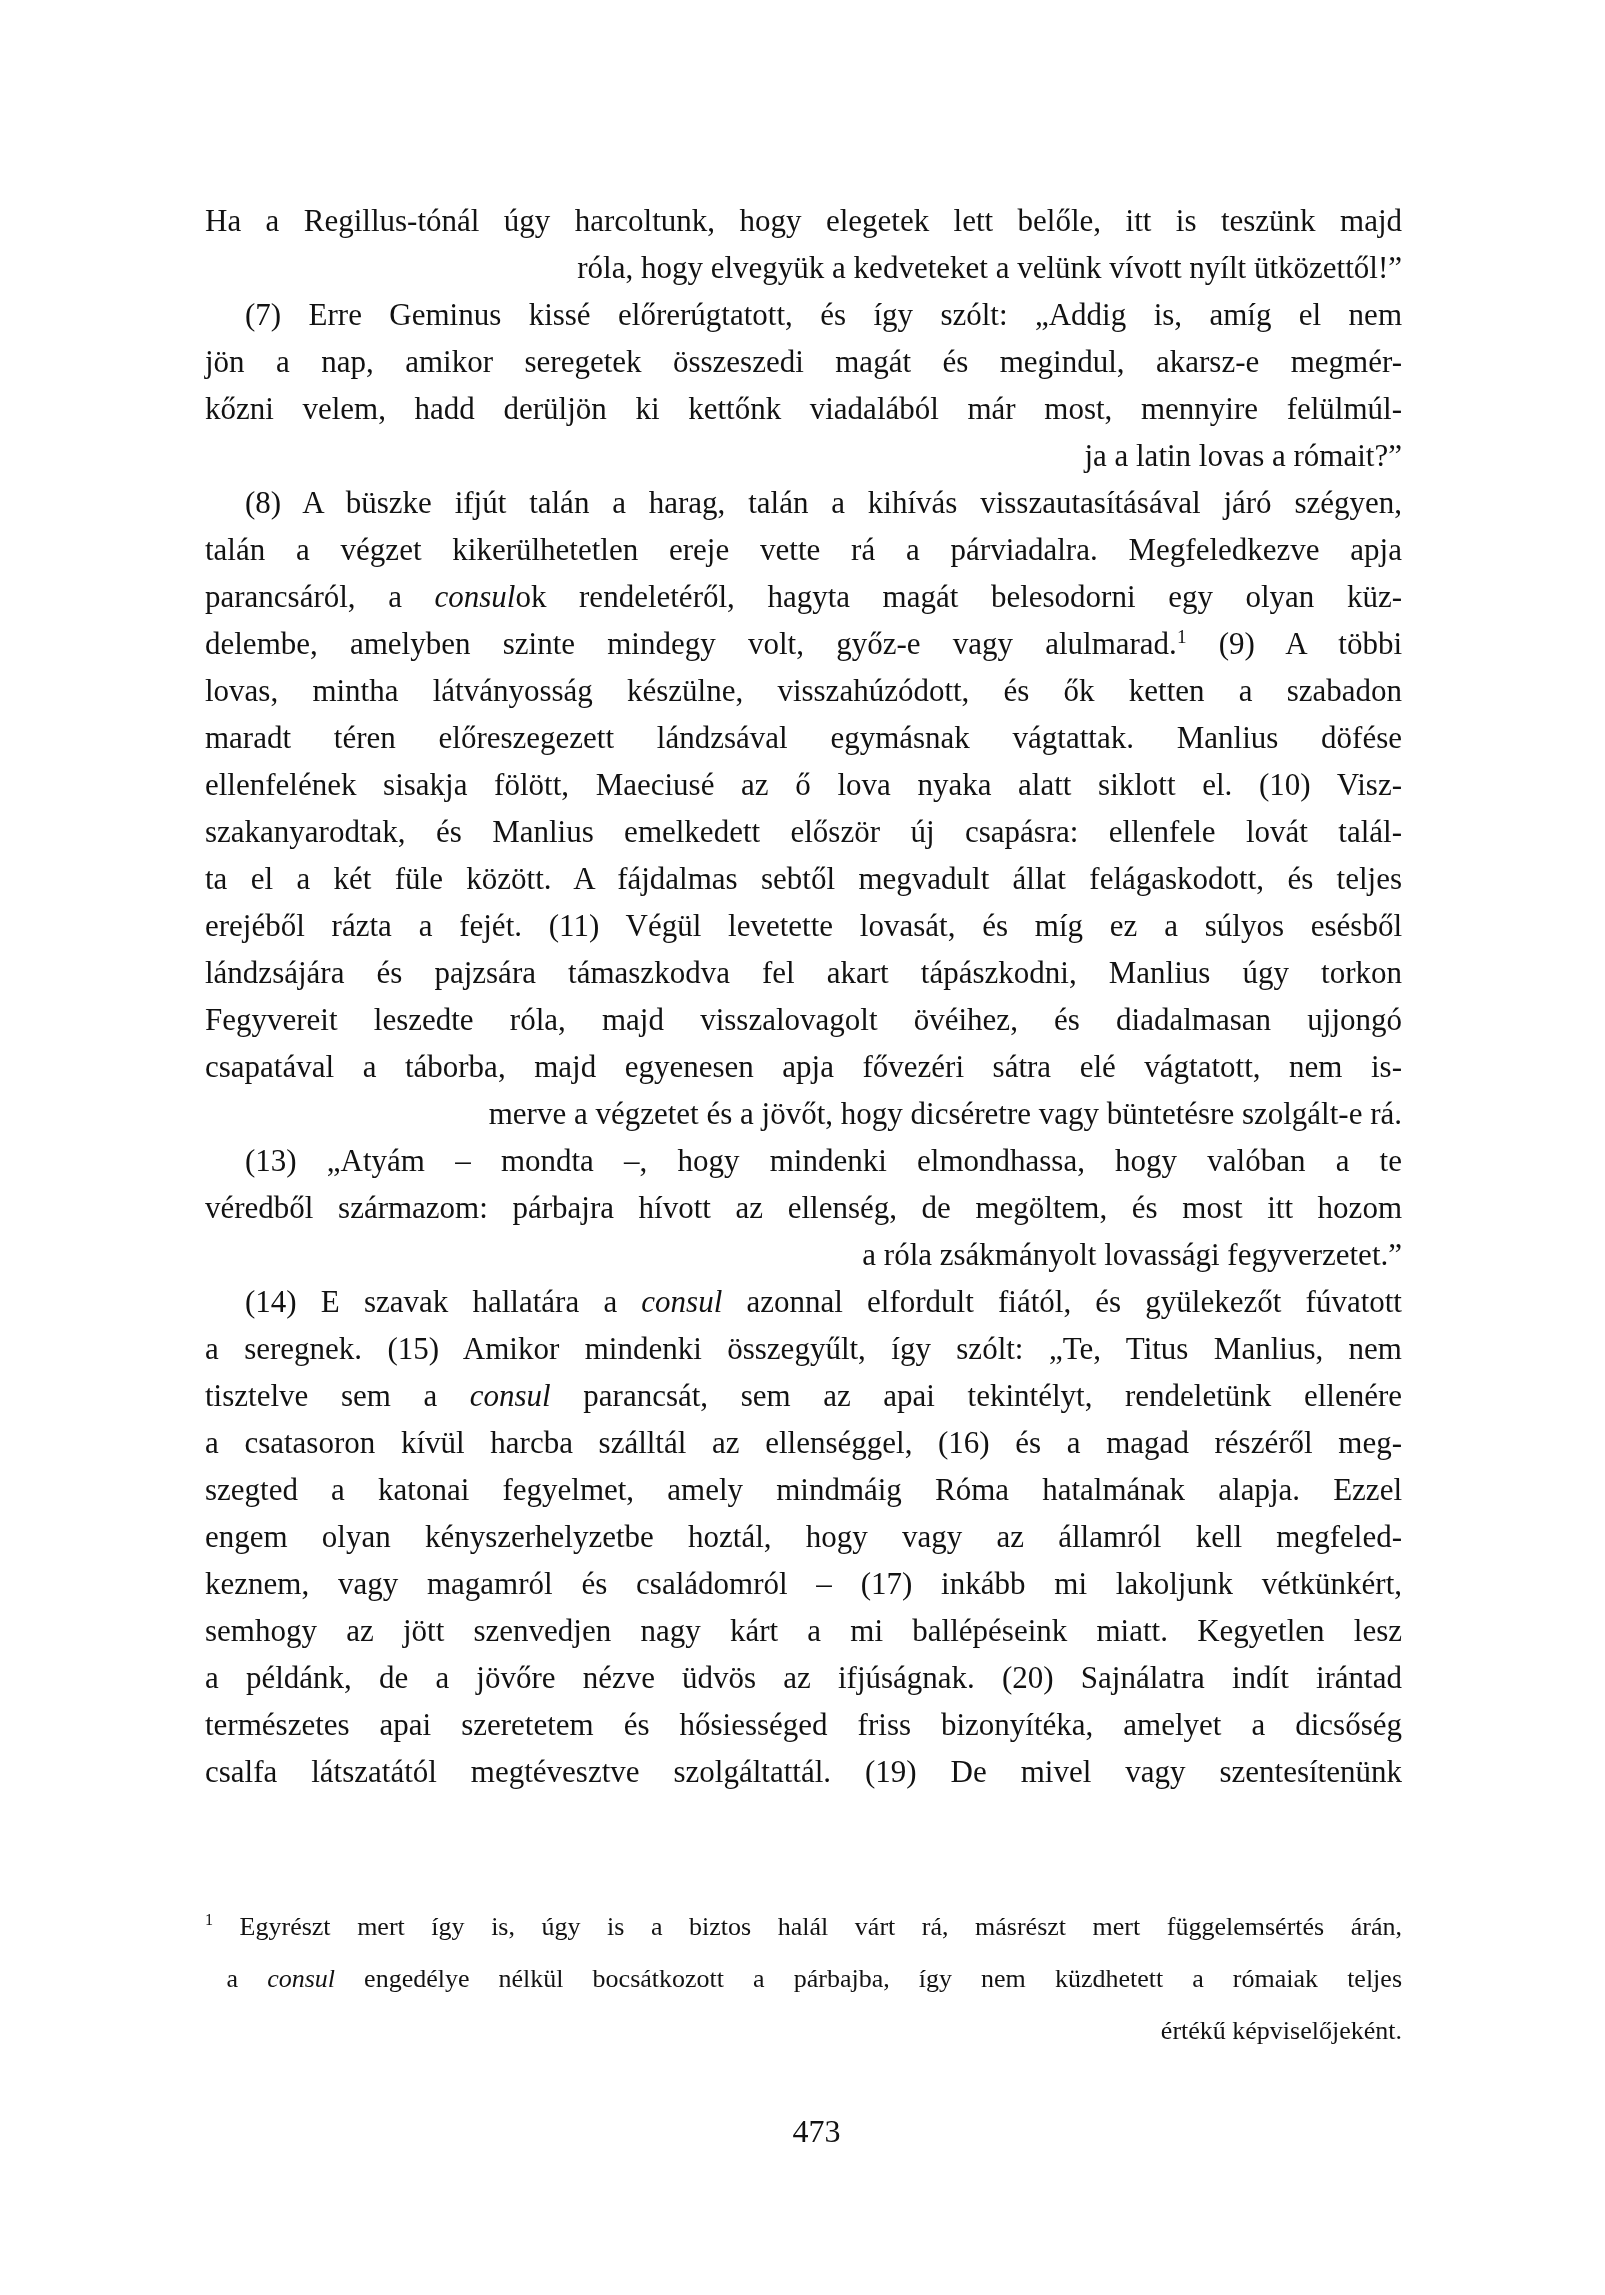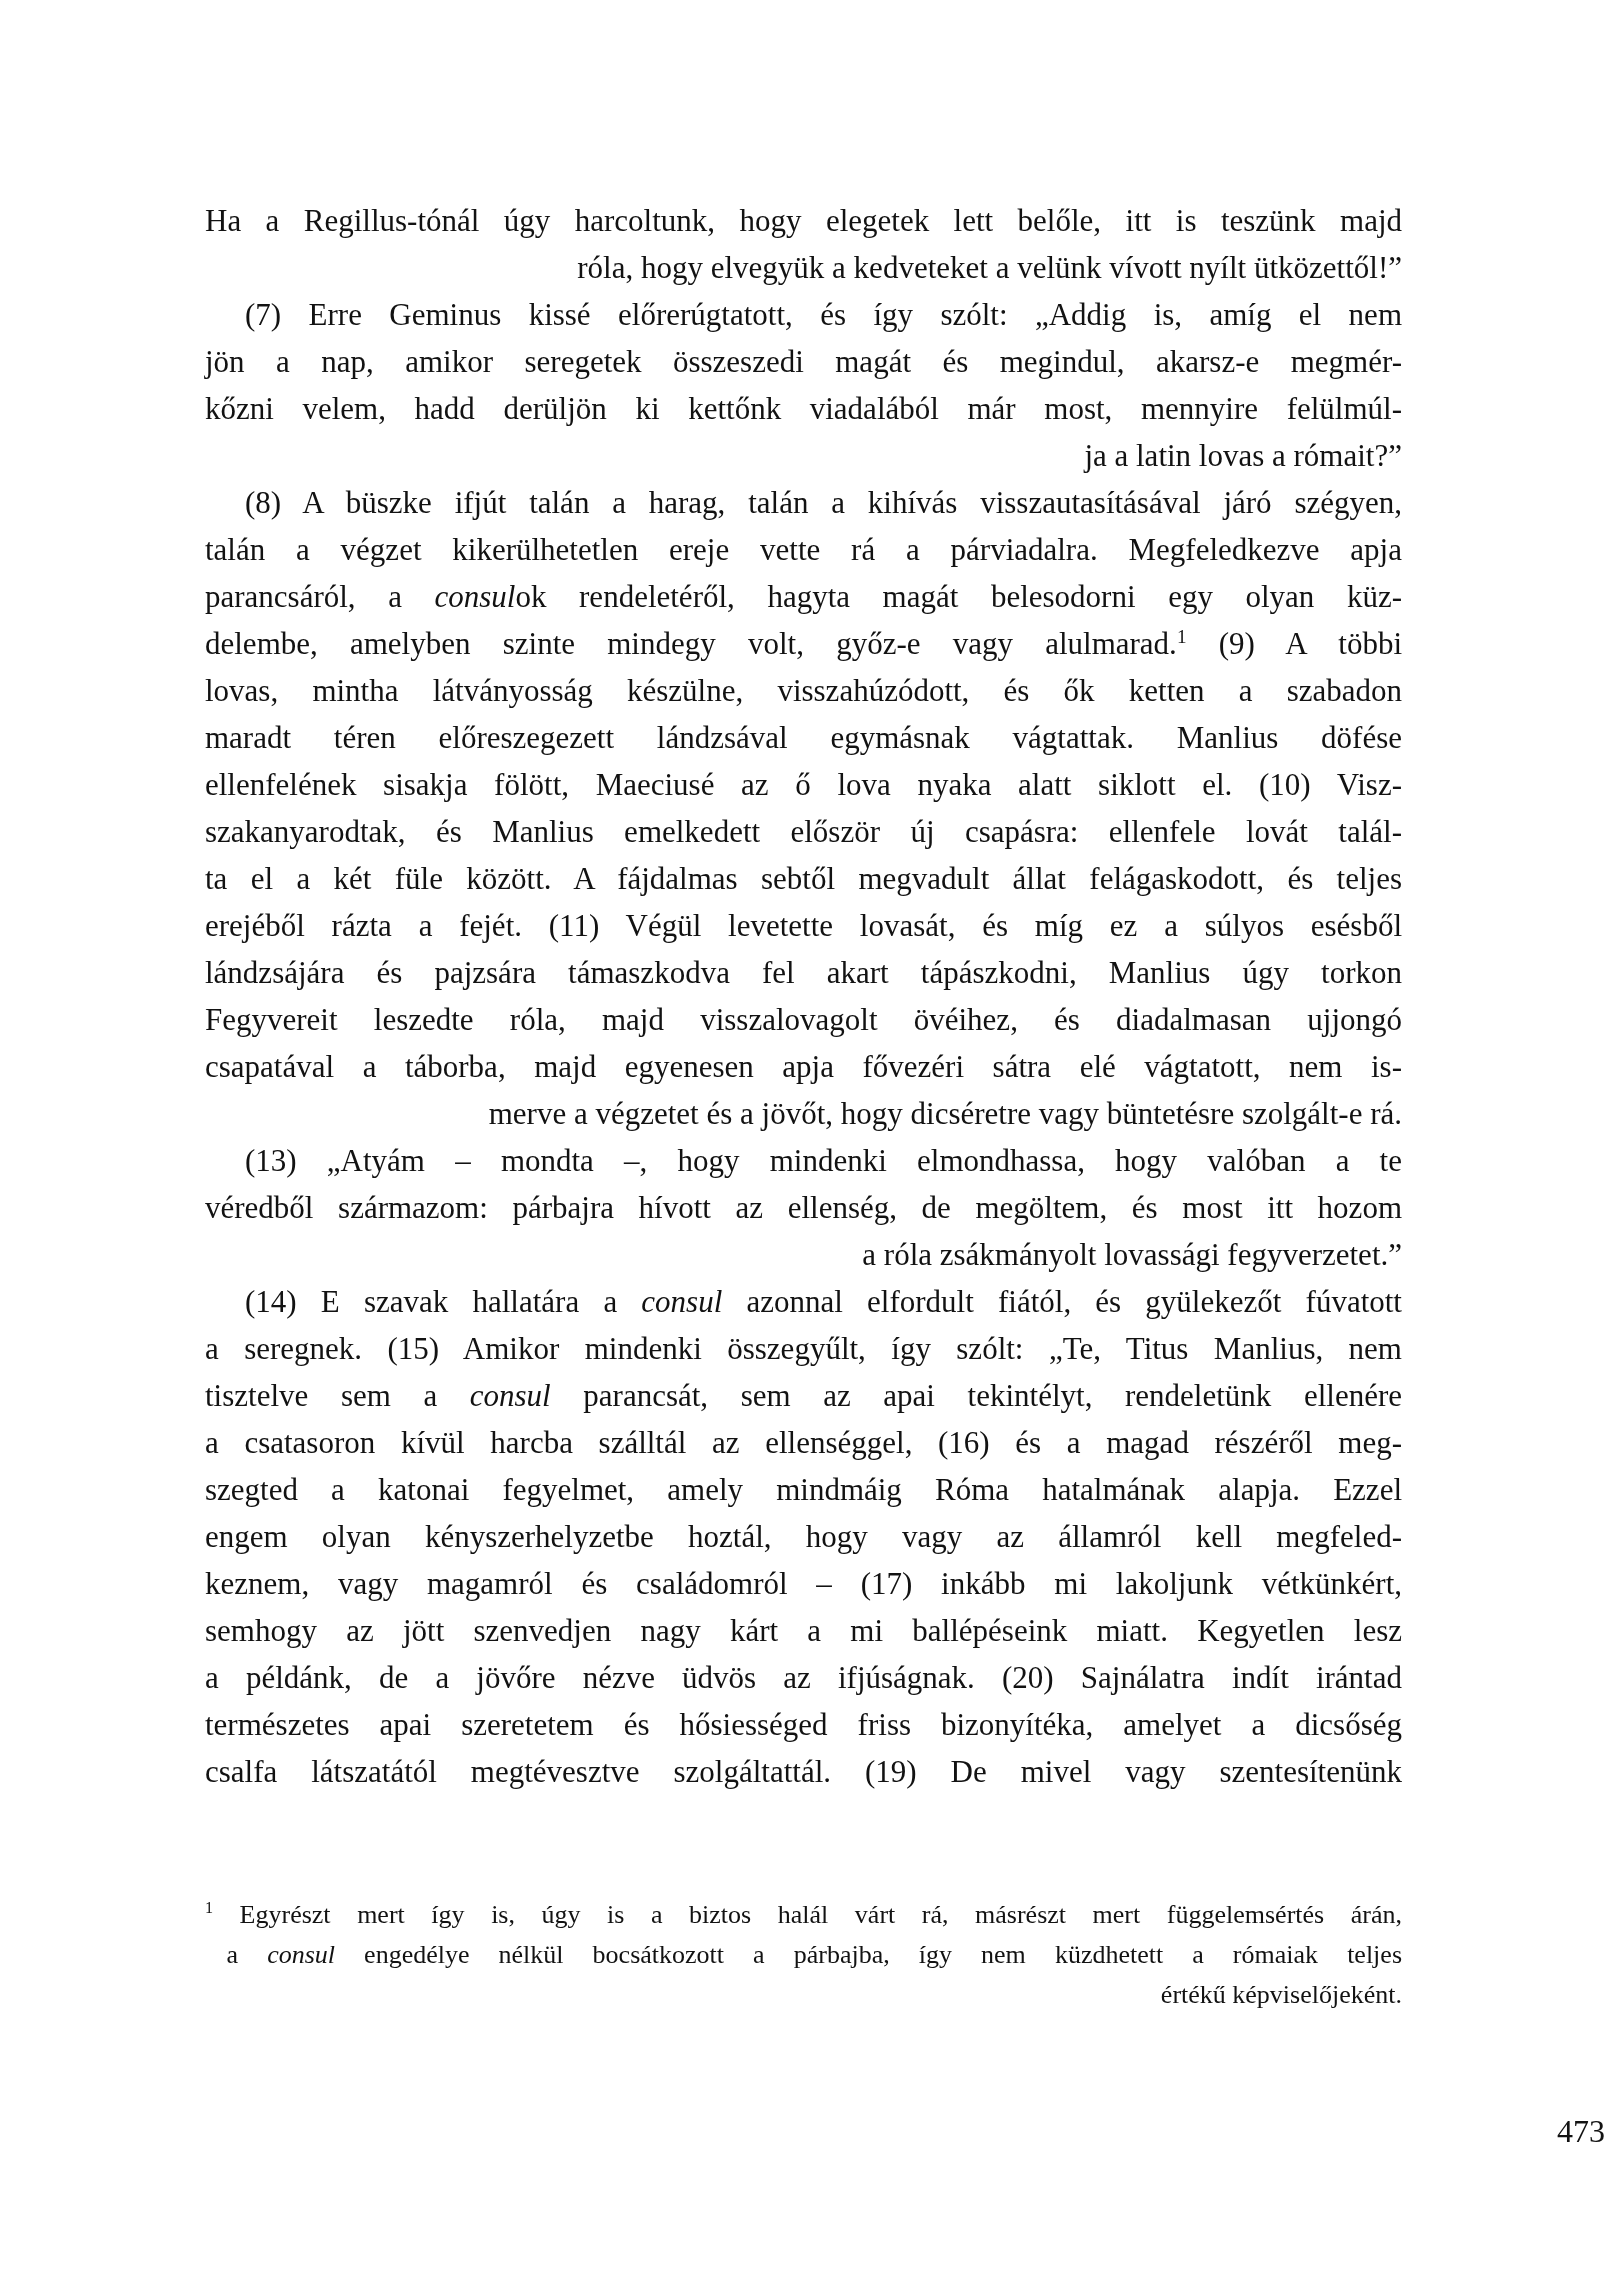--- a/index.html
+++ b/index.html
@@ -26,40 +26,41 @@
     white-space: normal;
   }
   .footnote {
     position: absolute;
     left: 205px; top: 1895px; width: 1197px;
     font-size: 26px;
   }
   .footnote .line {
     height: 40px;
     line-height: 40px;
+    margin-top: 12px;
   }
   .line { text-align: right; }
   .line.j {
     text-align: justify;
     text-align-last: justify;
     -moz-text-align-last: justify;
     text-justify: inter-word;
   }
   .body-text .ind { padding-left: 40px; }
   .footnote .ind { padding-left: 21.5px; }
   .it { font-style: italic; }
   .sup {
     vertical-align: super;
     font-size: 0.62em;
     line-height: 0;
   }
   .page-number {
     position: absolute;
     left: 0; right: 0; top: 2111px;
-    text-align: right;
+    text-align: center;
     font-size: 32px;
     line-height: 41px;
     padding-left: 28px;
   }
 </style>
 </head>
 <body>
 
 <div class="page">
   <div class="body-text">

